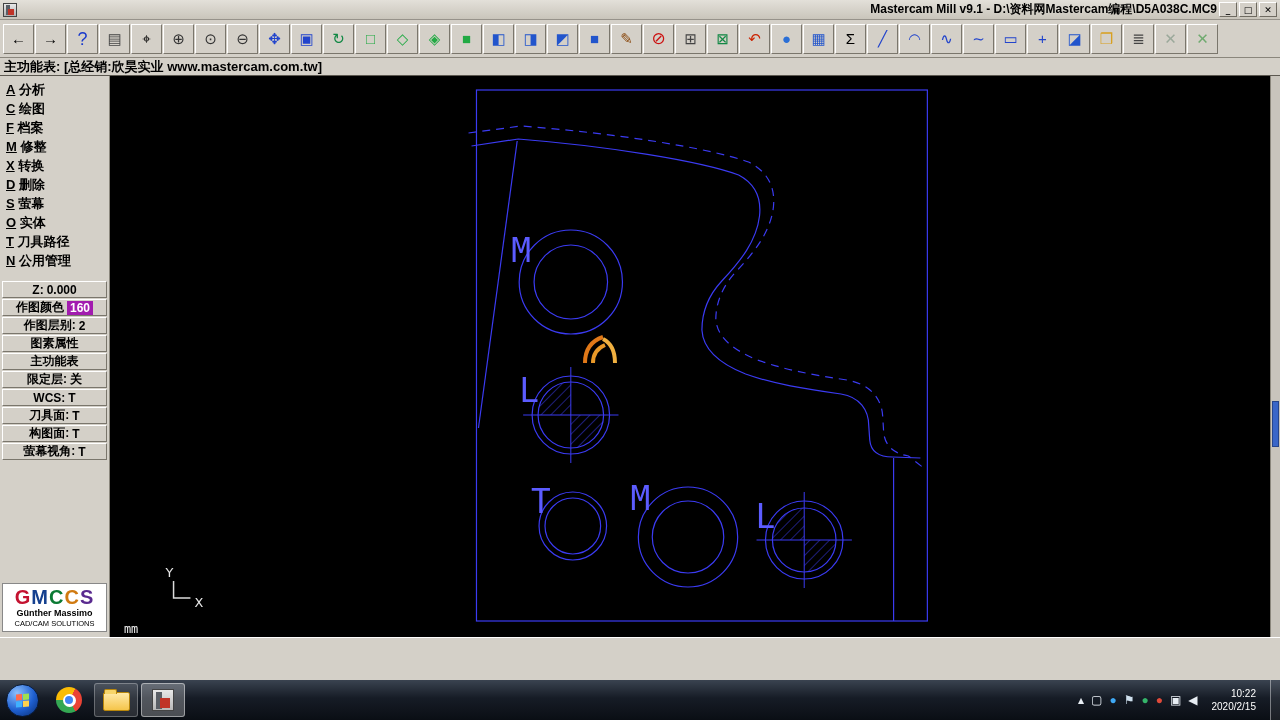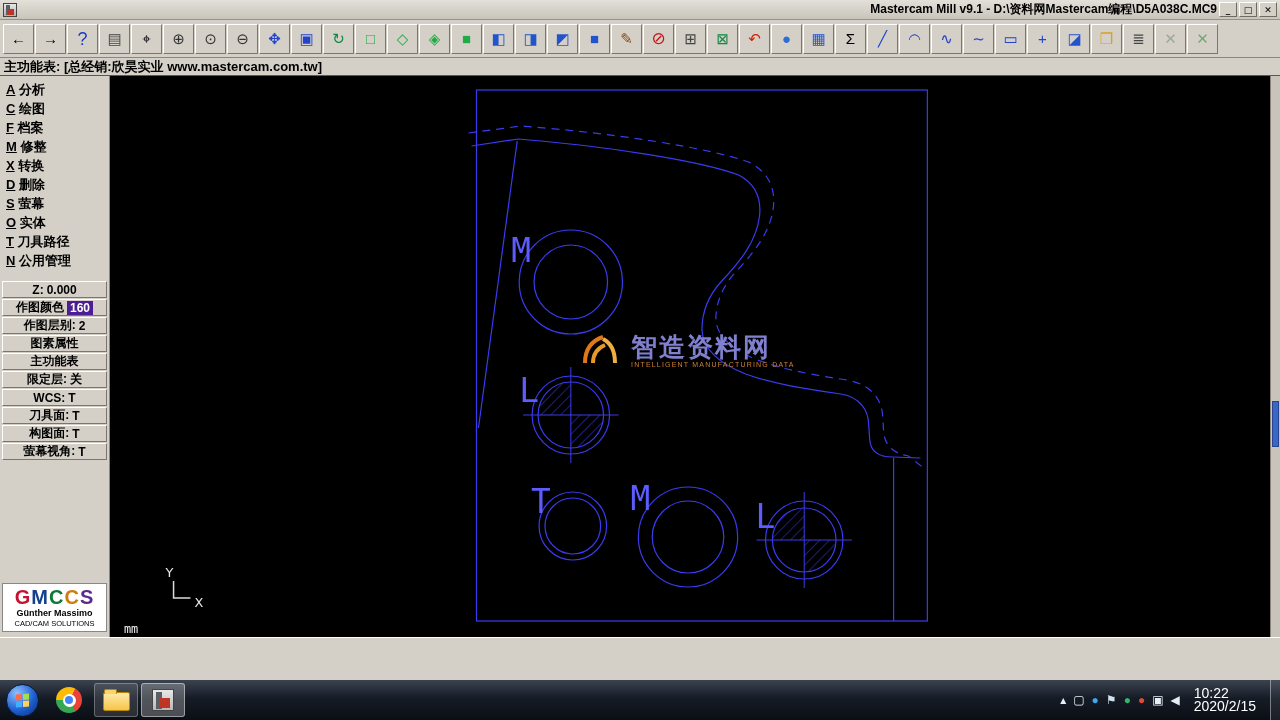--- a/index.html
+++ b/index.html
@@ -36,21 +36,21 @@
   .body { flex:1 1 auto; display:flex; min-height:0; }
   .sidebar { width:110px; flex:0 0 auto; background:#d4d0c8; border-right:1px solid #8a867c;
     display:flex; flex-direction:column; padding-top:4px; }
   .menu-item { height:19px; line-height:19px; padding-left:6px; font-size:13px; font-weight:bold; white-space:nowrap; }
   .nav-list { margin-top:12px; }
   .status-list { margin-top:10px; }
   .side-btn { height:17px; margin:1px 2px; border:1px solid;
     border-color:#ffffff #7a766c #7a766c #ffffff; background:#d4d0c8;
     font-size:12px; font-weight:bold; display:flex; align-items:center; justify-content:center; gap:3px;
     white-space:nowrap; }
-  .hl { background:#4c1d95; color:#fff; padding:0 3px; }
+  .hl { background:#a21caf; color:#fff; padding:0 3px; }
   .logo { margin:auto 2px 5px 2px; background:#fff; border:1px solid #888;
     text-align:center; padding:2px 0 3px 0; }
   .logo-gmccs { font-size:20px; font-weight:bold; letter-spacing:1px; line-height:22px; }
   .logo-line2 { font-size:9px; font-weight:bold; color:#000; line-height:11px; }
   .logo-line3 { font-size:7.5px; color:#000; line-height:9px; }
 
   .canvas { flex:1 1 auto; position:relative; background:#000; overflow:hidden; }
   .canvas svg.cad { position:absolute; inset:0; width:100%; height:100%; }
   .outline-g path, .outline-g rect { fill:none; stroke:#3b3bf2; stroke-width:1.2; }
   #holes circle { fill:none; stroke:#3b3bf2; stroke-width:1.2; }
@@ -94,21 +94,21 @@
   .folder-icon { width:27px; height:19px; background:linear-gradient(#ffe9a8,#f5c54a);
     border:1px solid #b8860b; border-radius:2px; position:relative; margin-top:3px; }
   .folder-icon::before { content:""; position:absolute; top:-4px; left:0; width:11px; height:4px;
     background:#f7d56a; border:1px solid #b8860b; border-bottom:none; border-radius:2px 2px 0 0; }
   .mc-icon { width:22px; height:22px; background:linear-gradient(#e8e8e8,#b8b8b8);
     border:1px solid #444; position:relative; }
   .mc-icon::before { content:""; position:absolute; left:3px; top:2px; width:6px; height:17px; background:#5a5f66; }
   .mc-icon::after  { content:""; position:absolute; right:3px; bottom:2px; width:10px; height:10px; background:#c03428; }
   .tray { margin-left:auto; display:flex; align-items:center; gap:7px; }
   .tray-ic { font-size:12px; line-height:1; }
-  .tray-clock { text-align:left; font-size:14px; line-height:13px; margin:8px 7px; }
+  .tray-clock { text-align:right; font-size:10px; line-height:13px; margin:8px 7px; }
   .showdesk { width:10px; height:40px; border-left:1px solid rgba(255,255,255,.4);
     background:rgba(255,255,255,.07); }
 </style>
 </head>
 <body>
 
 <div class="app">
 
   <div class="titlebar">
     <span class="mc-sm"></span>
@@ -345,24 +345,20 @@
         <text class="axis-label" x="85" y="531">X</text>
         <text class="unit-label" x="14" y="557">mm</text>
       </svg>
 
       <div class="watermark">
         <svg width="44" height="44" viewBox="0 0 44 44">
           <path d="M7 35 Q7 15 25 9" stroke="#e07818" stroke-width="4" fill="none"></path>
           <path d="M15 35 Q15 22 27 17" stroke="#e89828" stroke-width="4" fill="none"></path>
           <path d="M37 35 Q37 17 25 11" stroke="#f0b040" stroke-width="4" fill="none"></path>
         </svg>
-        <div>
-          <div class="wm-text-title">智造资料网</div>
-          <div class="wm-text-sub">INTELLIGENT MANUFACTURING DATA</div>
-        </div>
       </div>
     </div>
 
     <div class="vscroll">
       <div class="vthumb"></div>
     </div>
   </div>
 
   <div class="promptbar"></div>
 

